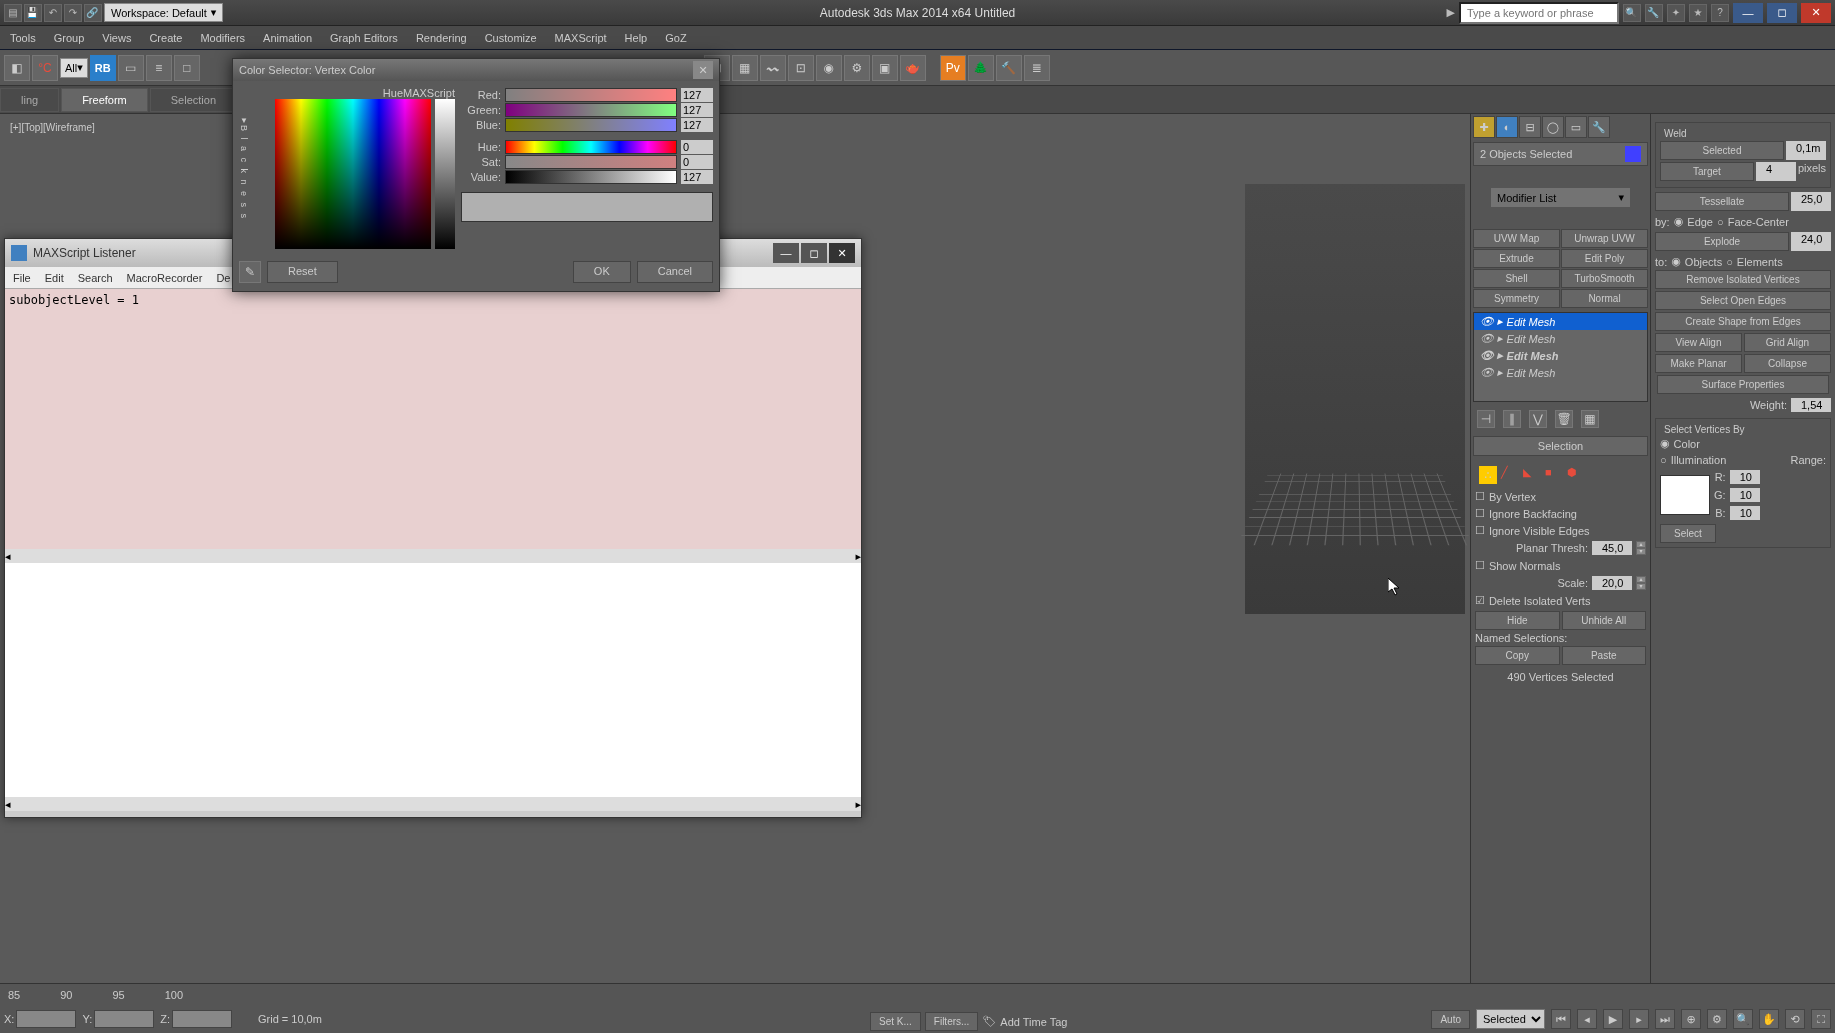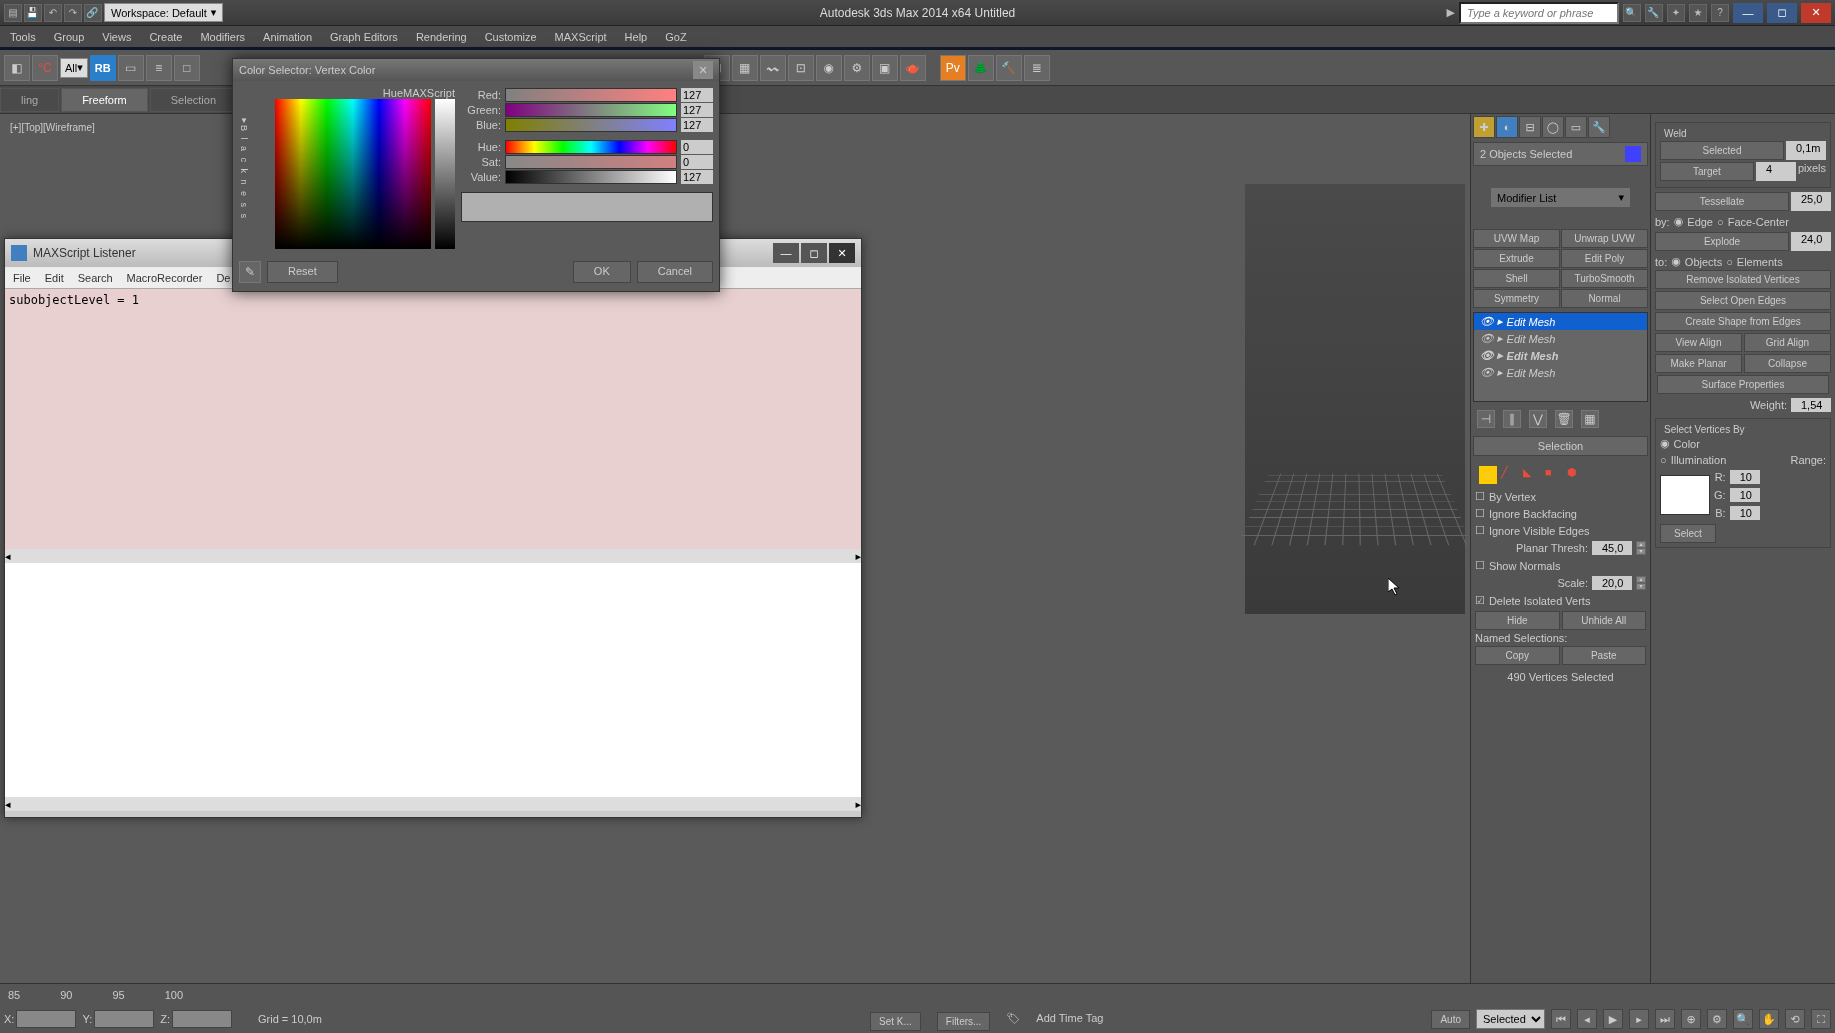--- a/index.html
+++ b/index.html
@@ -3,24 +3,24 @@
 <meta charset="utf-8">
 <style>
 *{margin:0;padding:0;box-sizing:border-box;font-family:"Segoe UI",Arial,sans-serif;font-size:11px;user-select:none}
 body{background:#5a5a5a;width:1835px;height:1033px;overflow:hidden;position:relative}
 .titlebar{height:26px;background:linear-gradient(#4a4a4a,#3a3a3a);display:flex;align-items:center;color:#bbb;border-bottom:1px solid #222}
 .titlebar-left{display:flex;align-items:center;gap:2px;padding-left:4px}
 .tb-icon{width:18px;height:18px;background:#555;border:1px solid #666;display:inline-flex;align-items:center;justify-content:center;font-size:10px}
 .workspace-dd{background:#ddd;color:#000;padding:2px 6px;border:1px solid #888;display:flex;align-items:center;gap:4px}
 .title-center{position:absolute;left:50%;transform:translateX(-50%);color:#ddd;font-size:12px}
 .titlebar-right{margin-left:auto;display:flex;align-items:center;gap:4px;padding-right:4px}
-.search-top{background:#fff;color:#888;padding:3px 6px;width:160px;font-style:italic}
+.search-top{background:#fff;color:#888;padding:3px 6px;width:160px;}
 .win-btn{width:30px;height:20px;display:inline-flex;align-items:center;justify-content:center;color:#fff}
 .win-min{background:#3a5a8a}.win-max{background:#3a5a8a}.win-close{background:#c0392b}
-.menubar{height:24px;background:#4a4a4a;display:flex;align-items:center;padding-left:10px;gap:18px;color:#ccc;border-bottom:3px solid #0f172a}
+.menubar{height:24px;background:#4a4a4a;display:flex;align-items:center;padding-left:10px;gap:18px;color:#ccc;border-bottom:1px solid #0f172a}
 .menubar span{cursor:pointer}
 .toolbar{height:36px;background:#575757;display:flex;align-items:center;gap:2px;padding:0 4px;border-bottom:1px solid #333}
 .tool-btn{width:26px;height:26px;background:#666;border:1px solid #777;display:inline-flex;align-items:center;justify-content:center;color:#ccc;font-size:12px}
 .tool-dd{background:#ddd;color:#000;padding:2px 4px;border:1px solid #888;height:20px;display:flex;align-items:center}
 .rb-btn{background:#2a7fca;color:#fff;font-weight:bold;padding:4px;width:26px;height:26px;display:flex;align-items:center;justify-content:center}
 .ribbon{height:28px;background:#4a4a4a;display:flex;align-items:center;gap:2px;border-bottom:1px solid #333}
 .ribbon-tab{padding:5px 20px;color:#aaa;border:1px solid #555}
 .ribbon-tab.active{background:#666;color:#fff}
 .viewport-area{position:absolute;top:114px;left:0;right:365px;bottom:50px;background:#5a5a5a}
 .viewport-label{position:absolute;top:8px;left:10px;color:#ccc;font-size:10px}
@@ -494,21 +494,21 @@
     <span class="play-btn">▸</span>
     <span class="play-btn">⏭</span>
     <span class="play-btn">⊕</span>
     <span class="play-btn">⚙</span>
     <span class="play-btn">🔍</span>
     <span class="play-btn">✋</span>
     <span class="play-btn">⟲</span>
     <span class="play-btn">⛶</span>
   </div>
 </div>
-<div style="position:absolute;bottom:2px;left:870px;display:flex;gap:16px;color:#ccc;">
+<div style="position:absolute;bottom:2px;left:870px;display:flex;gap:4px;color:#ccc;align-items:center">
   <span class="small-btn" style="padding:3px 8px">Set K...</span>
   <span class="small-btn" style="padding:3px 8px">Filters...</span>
   <span>🏷</span>
   <span>Add Time Tag</span>
 </div>
 
 <svg class="cursor" width="16" height="20">
     <path d="M0 0 L0 14 L4 11 L7 17 L9 16 L6 10 L11 10 Z" fill="#fff" stroke="#000"></path>
   </svg>
 

